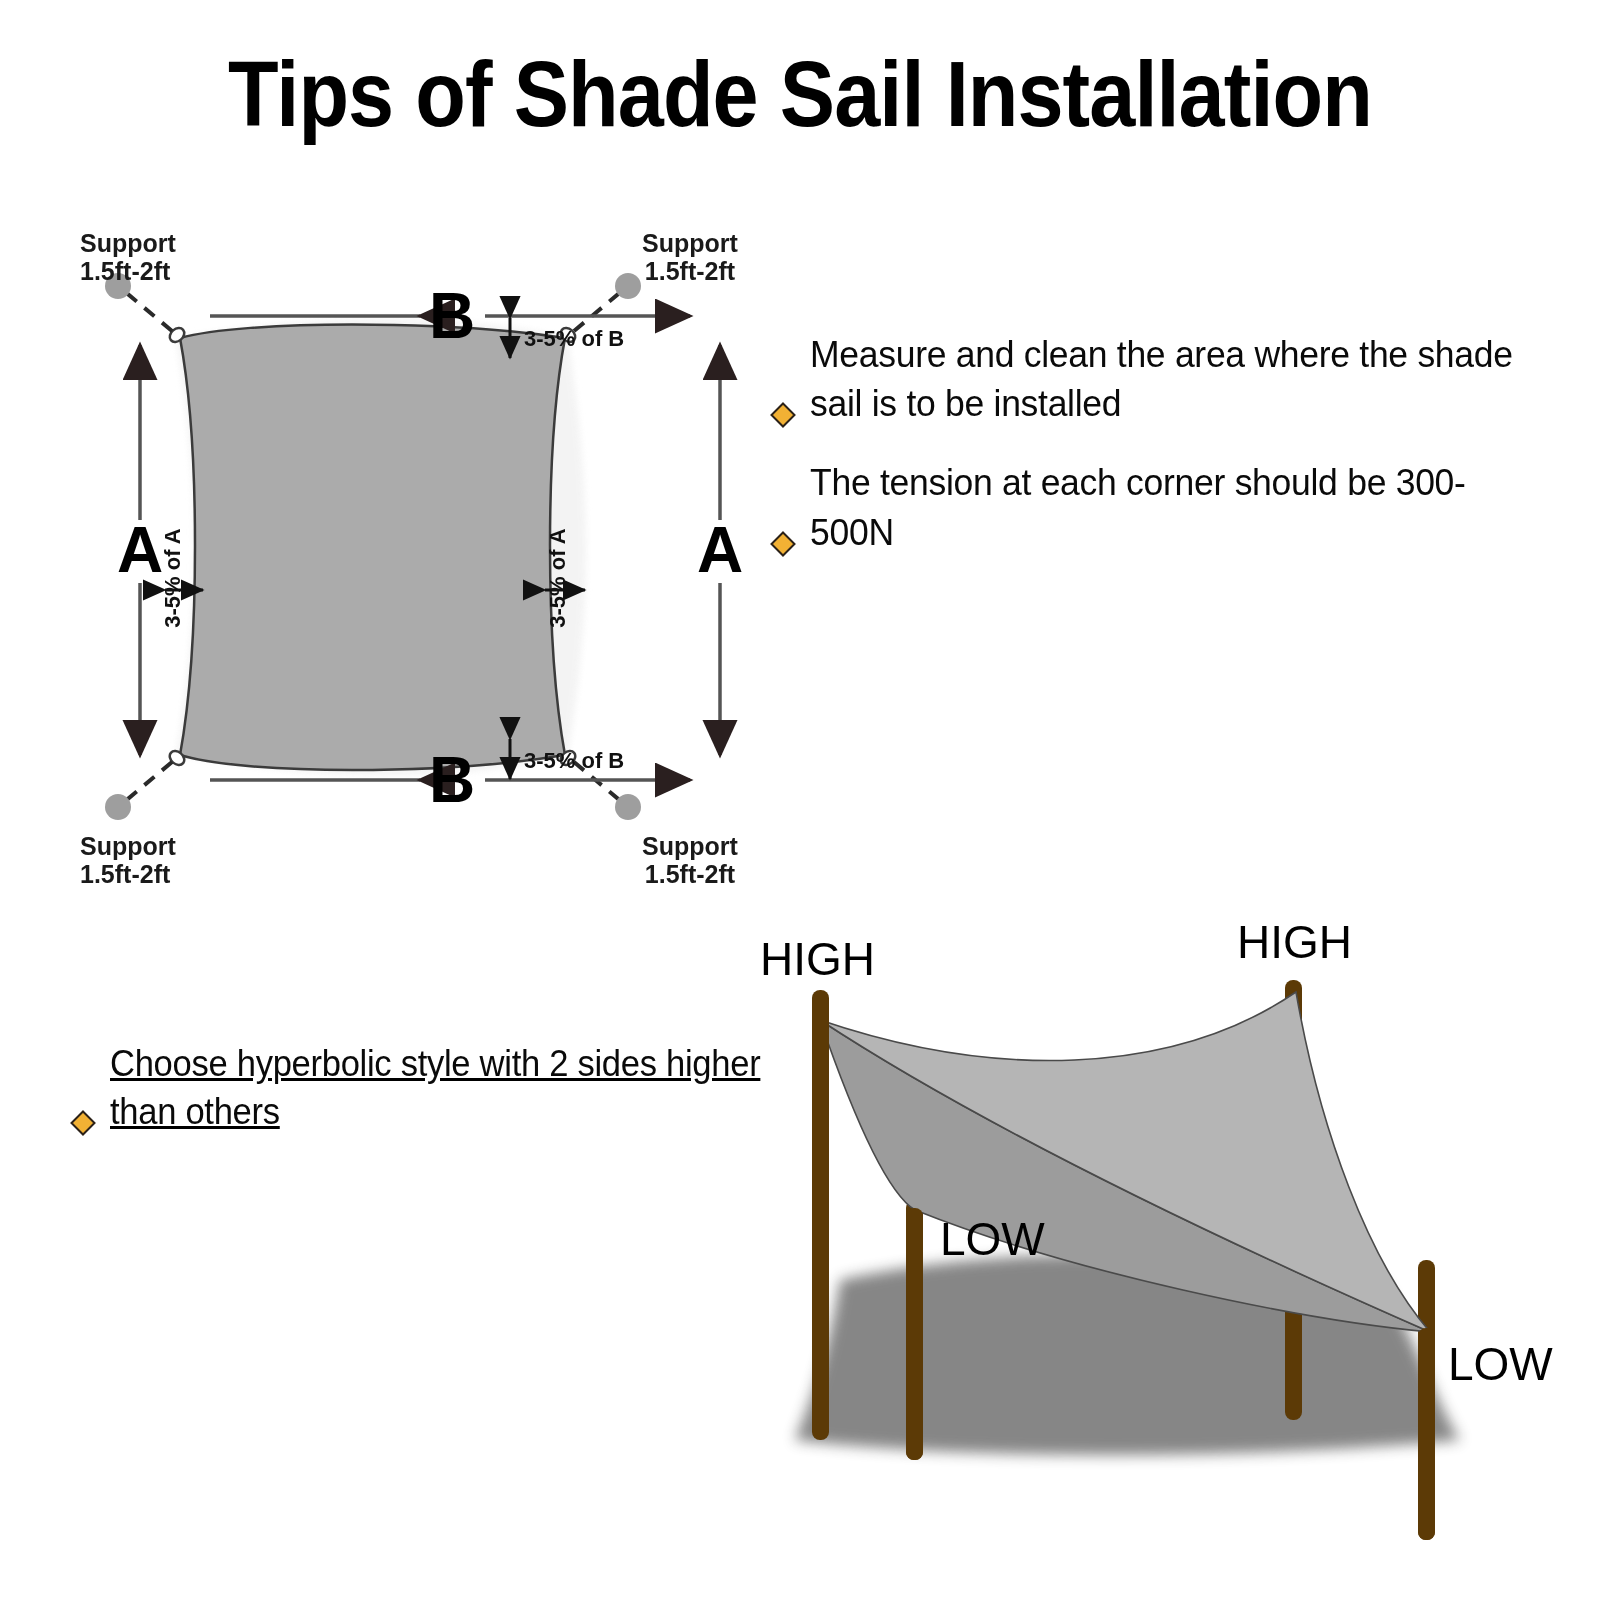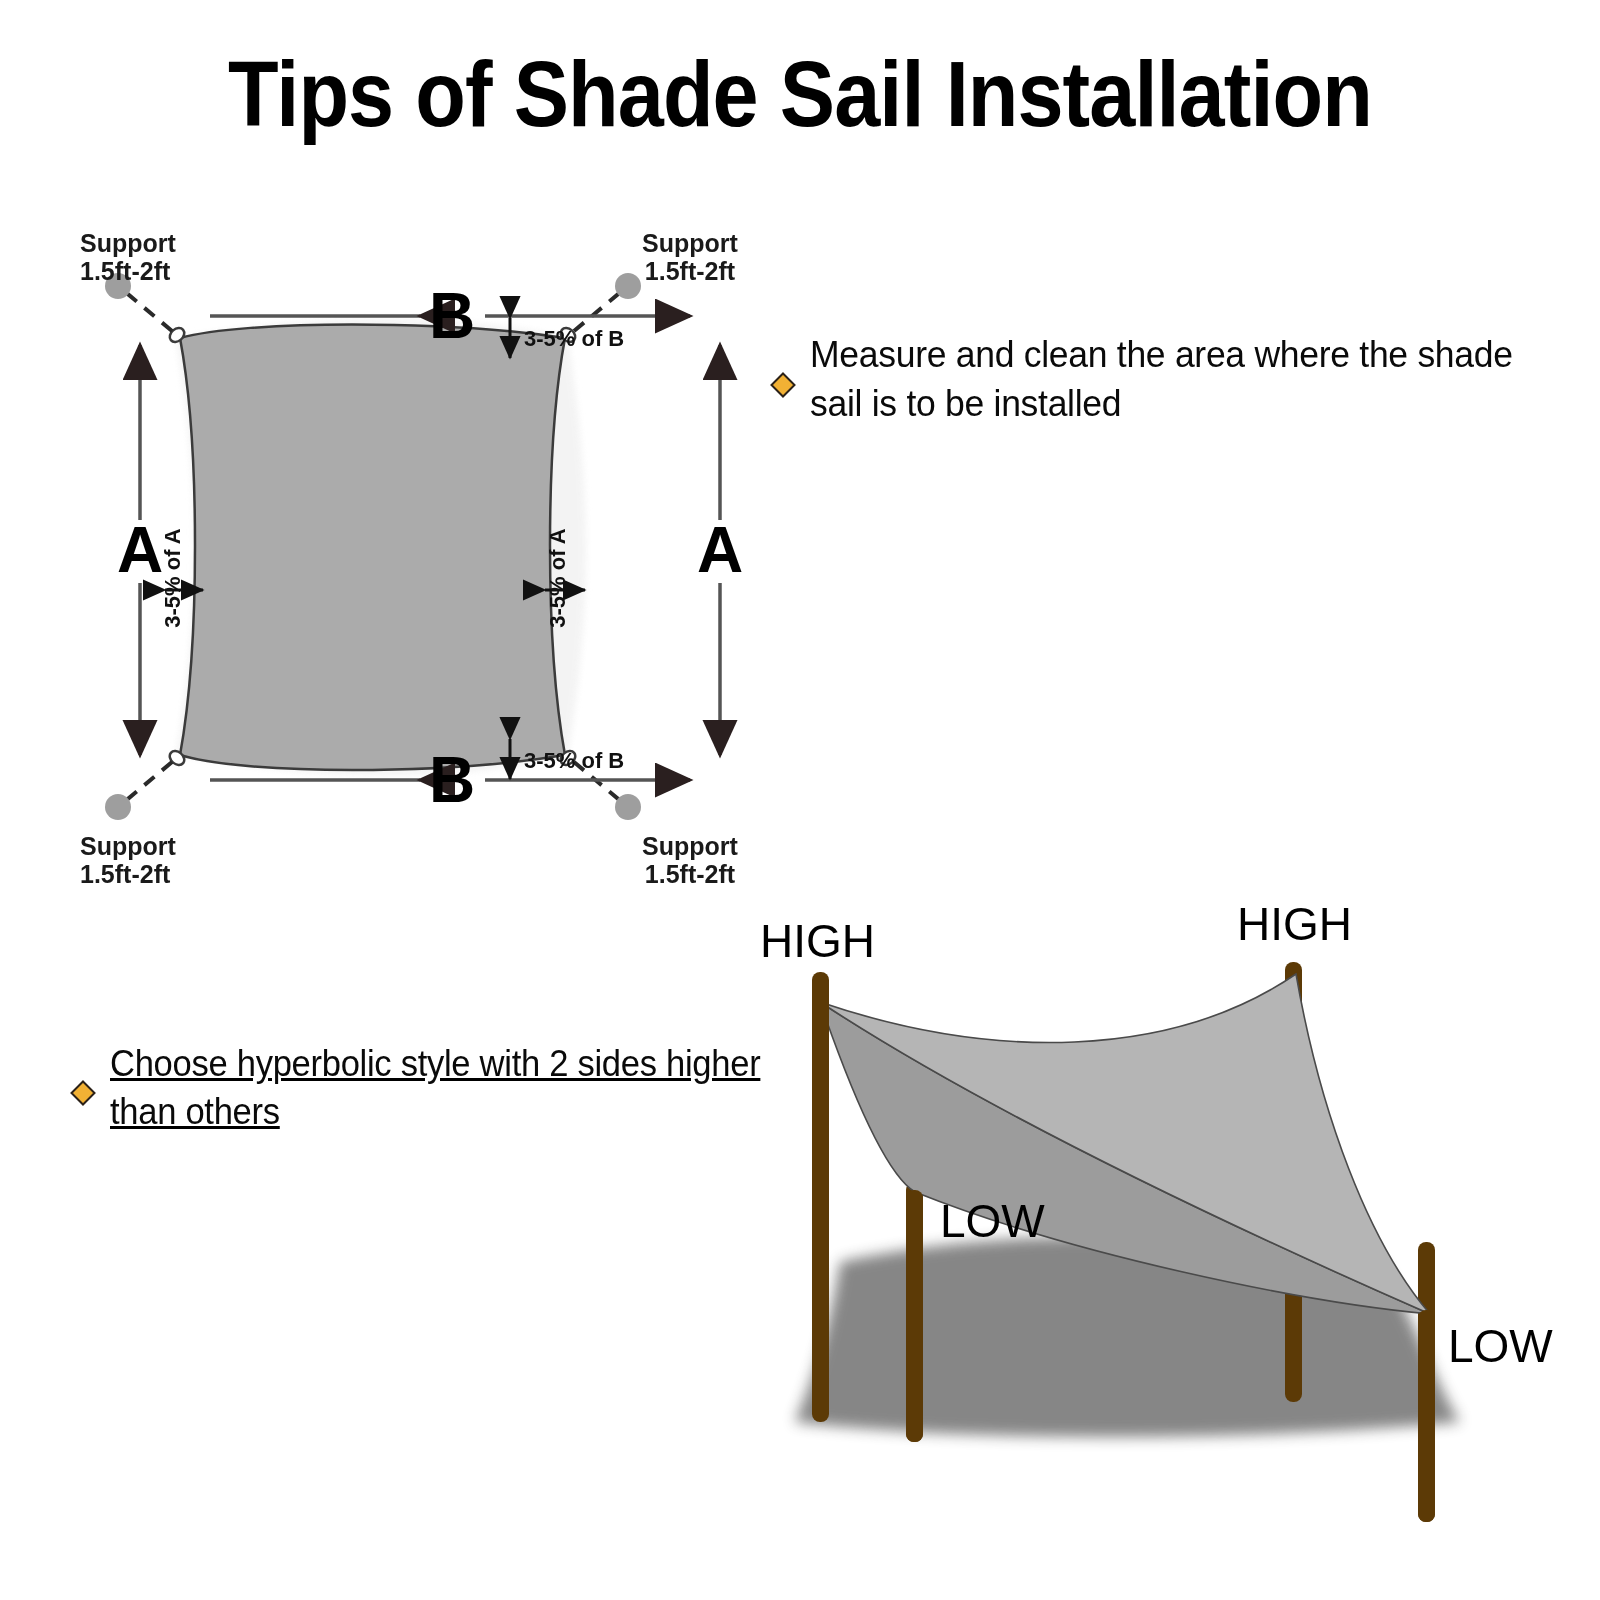--- a/index.html
+++ b/index.html
@@ -55,21 +55,21 @@
     width: 800px;
   }
   #bullets-bottom {
     left: 70px;
     top: 1040px;
     width: 720px;
     text-decoration: underline;
   }
   .bullet {
     display: flex;
-    align-items: center;
+    align-items: flex-end;
     margin-bottom: 30px;
   }
   #bullets-bottom .bullet { margin-bottom: 36px; }
   .bullet-diamond {
     flex: 0 0 auto;
     width: 26px;
     height: 26px;
     margin-top: 11px;
     margin-right: 14px;
   }
@@ -81,21 +81,21 @@
     letter-spacing: -0.3px;
     transform: scaleX(0.96);
     transform-origin: 0 50%;
   }
   #bullets-bottom .bullet-text { font-size: 36px; }
 
   
   #hyper-diagram {
     position: absolute;
     left: 740px;
-    top: 862px;
+    top: 880px;
     width: 860px;
     height: 660px;
   }
   #hyper-diagram svg { display: block; }
   .support-lbl {
     font-family: "Liberation Sans", sans-serif;
     font-size: 25px;
     font-weight: bold;
     fill: #1a1a1a;
   }
@@ -236,20 +236,26 @@
   <div id="bullets-right" class="bullet-list">
 
     <div class="bullet">
       <svg class="bullet-diamond" viewBox="0 0 26 26">
         <polygon points="13,1.5 24.5,13 13,24.5 1.5,13" fill="#F2B134" stroke="#2b2118" stroke-width="2"></polygon>
       </svg>
       <div class="bullet-text">Measure and clean the area where the shade sail is to be installed</div>
     </div>
 
 
+    <div class="bullet">
+      <svg class="bullet-diamond" viewBox="0 0 26 26">
+        <polygon points="13,1.5 24.5,13 13,24.5 1.5,13" fill="#F2B134" stroke="#2b2118" stroke-width="2"></polygon>
+      </svg>
+      <div class="bullet-text">The tension at each corner should be 300-500N</div>
+    </div>
 
   </div>
 
   <div id="bullets-bottom" class="bullet-list">
 
     <div class="bullet">
       <svg class="bullet-diamond" viewBox="0 0 26 26">
         <polygon points="13,1.5 24.5,13 13,24.5 1.5,13" fill="#F2B134" stroke="#2b2118" stroke-width="2"></polygon>
       </svg>
       <div class="bullet-text">Choose hyperbolic style with 2 sides higher than others</div>

